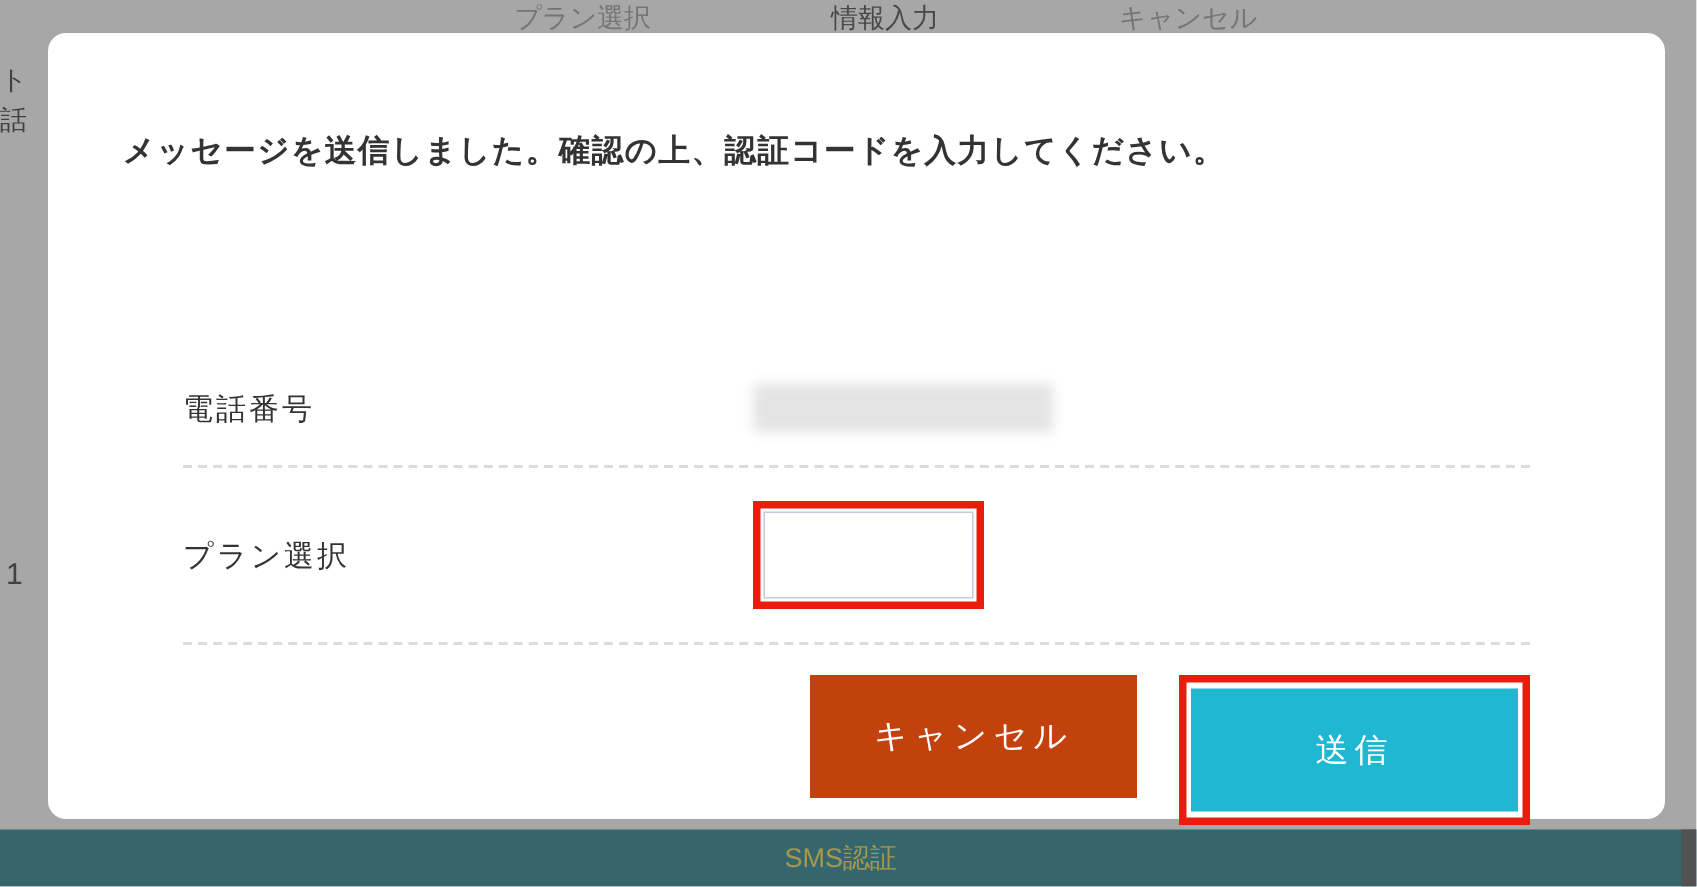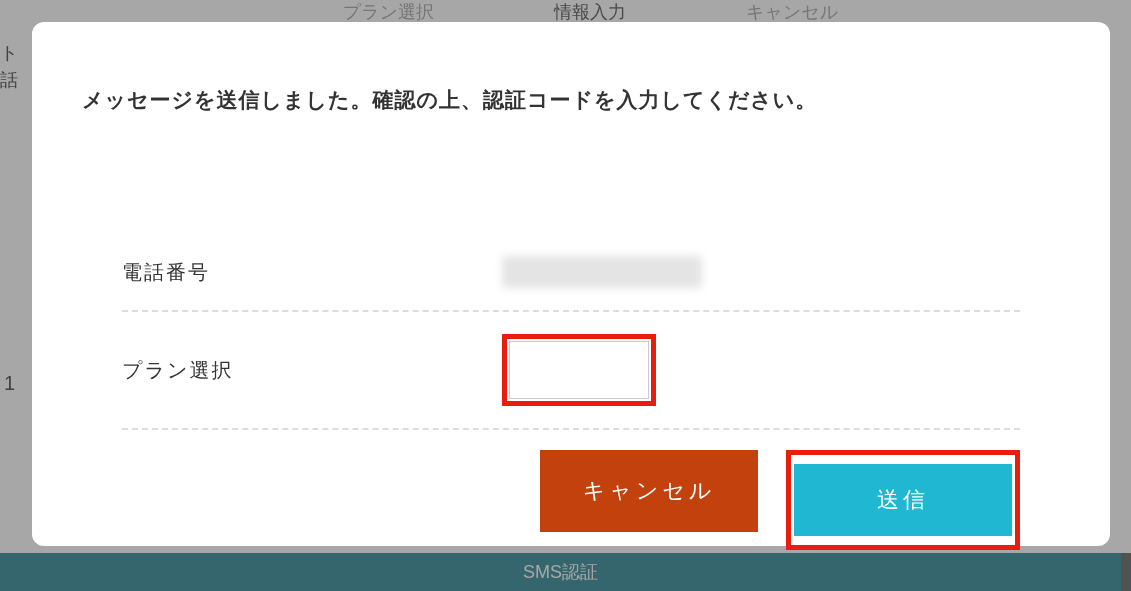--- a/index.html
+++ b/index.html
@@ -62,21 +62,21 @@
       width: 100%;
       height: 38px;
       background: #1a7a8a;
       display: flex;
     }
     .bg-bottom-half {
       flex: 1;
       display: flex;
       align-items: center;
       justify-content: center;
-      color: #ffffff;
+      color: #fde047;
       font-size: 18px;
       position: relative;
     }
     .bg-bottom-divider {
       width: 10px;
       background: #555;
     }
     .overlay {
       position: absolute;
       top: 0;
@@ -163,21 +163,21 @@
       width: 234px;
       height: 100px;
       display: flex;
       align-items: center;
       justify-content: center;
     }
     .btn-submit {
       background: #1fb7d1;
       color: #fff;
       width: 218px;
-      height: 72px;
+      height: 82px;
     }
   </style>
 </head>
 <body>
 
 <div class="background-page">
   <div class="bg-steps">
     <span>プラン選択</span>
     <span class="bg-step-active">情報入力</span>
     <span>キャンセル</span>

